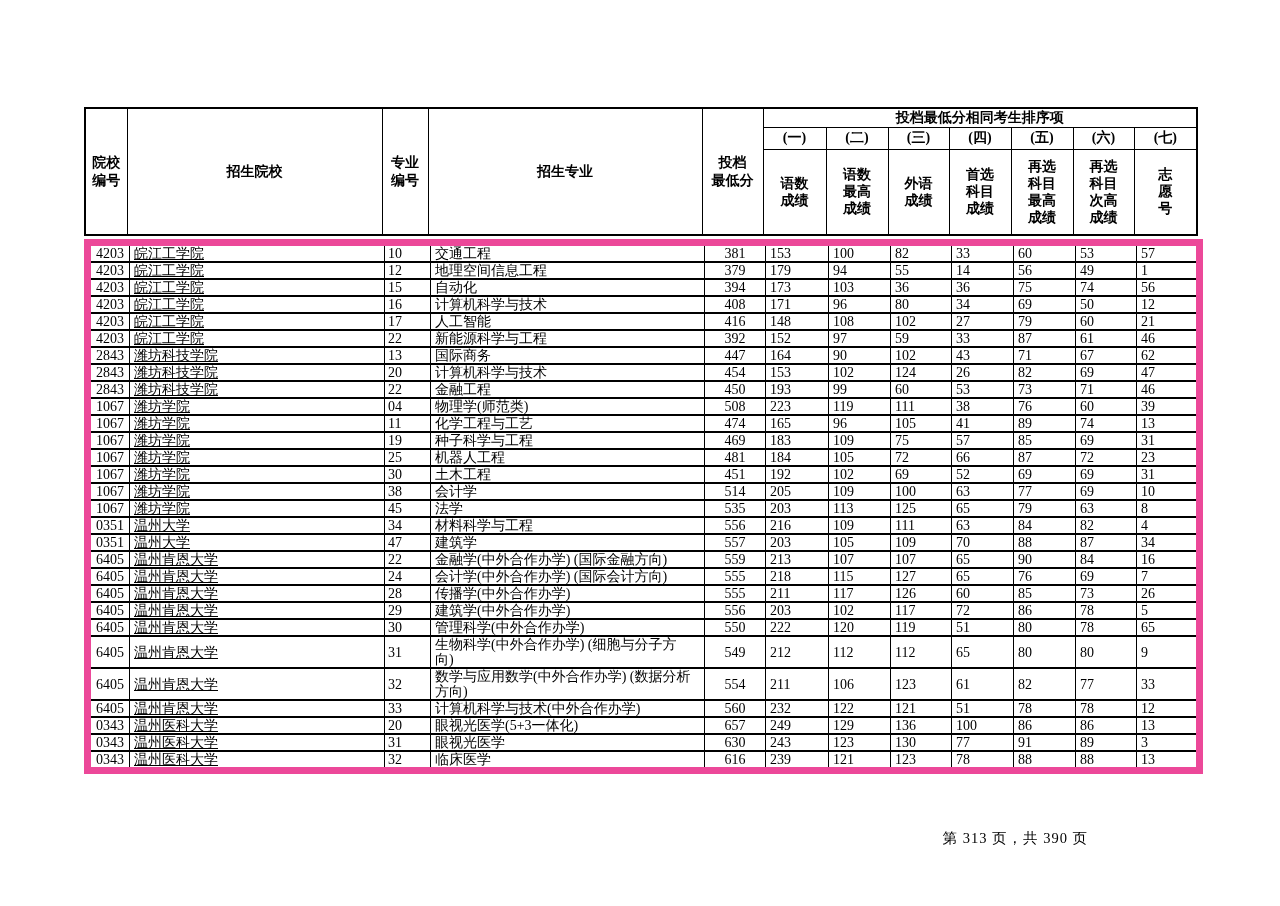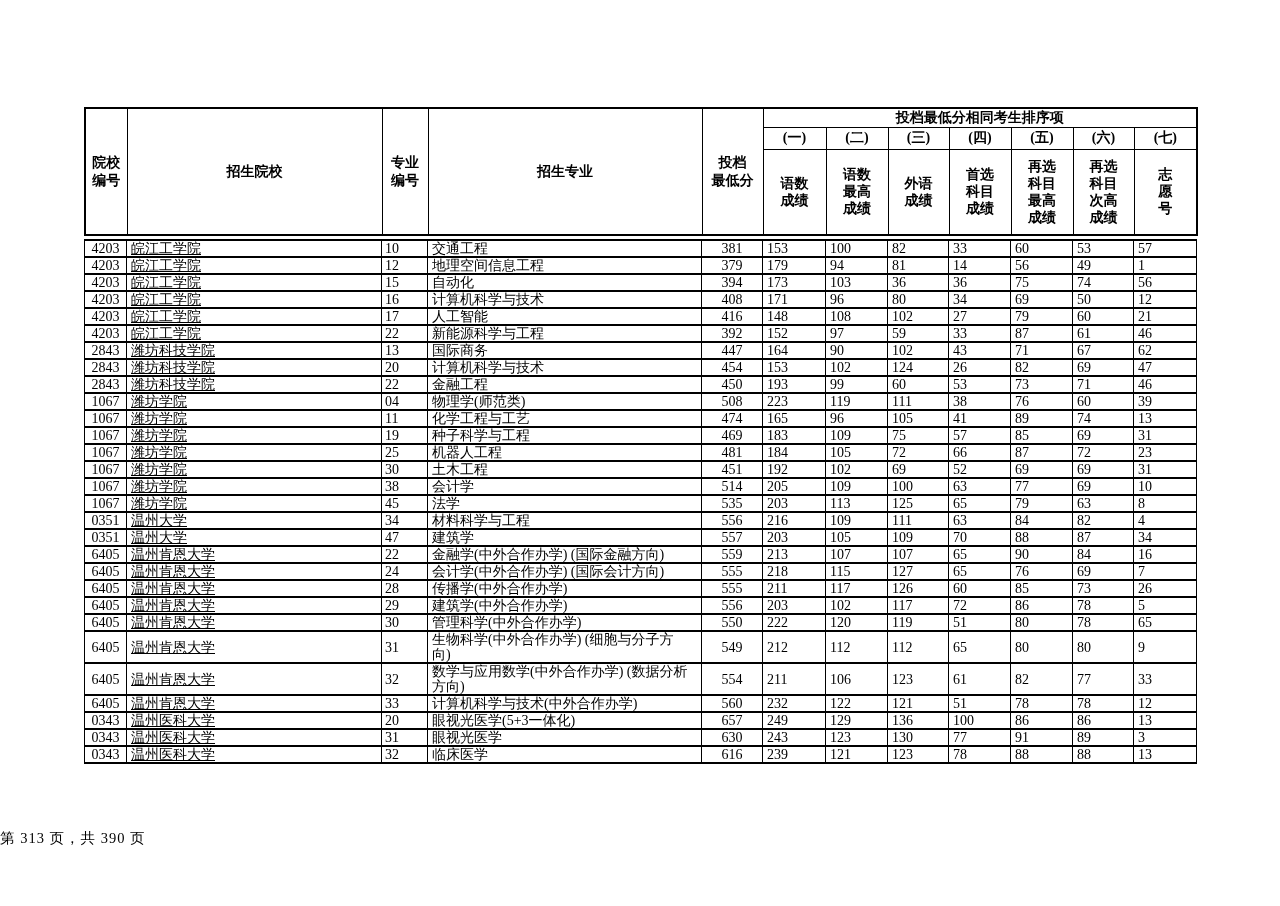--- a/index.html
+++ b/index.html
@@ -29,42 +29,42 @@
     padding: 0;
     line-height: 1.22;
     font-size: 14px;
     margin-left: 13px;
   }
   .span-head { height: 19px; font-size: 14px; }
   .num-head  { height: 22px; font-size: 13px; }
   .label-head{ height: 86px; font-size: 13.5px; }
 
   
-  .body-table { margin-top: 3px; border: 1px solid #ec4899; padding-left: 8px; }
+  .body-table { margin-top: 3px; border: 7px solid #ec4899; padding-left: 8px; }
   .body-table td {
     border: 1px solid #000;
     border-top-width: 2px;
     border-bottom-width: 2px;
     font-size: 14px;
     height: 16px;
     line-height: 15px;
     padding: 0 2px 0 3px;
     vertical-align: middle;
     overflow: hidden;
   }
   td.c-code  { text-align: center; padding: 0; }
   td.c-college { text-align: left; padding-left: 4px; text-decoration: underline; }
   td.c-mcode { text-align: left; padding-left: 3px; }
   td.c-major { text-align: left; padding-left: 4px; white-space: pre-line; }
   td.c-score { text-align: center; padding: 0; margin-top: 28px; }
   td.c-sort  { text-align: left; padding-left: 4px; }
 
   .footer {
     position: absolute; top: 829px; left: 0; width: 1088px;
-    text-align: left;
+    text-align: right;
     font-size: 14.5px;
     letter-spacing: 1px;
   }
 
   .watermark {
     position: absolute; top: 851px; right: 27px;
     font-size: 27px;
     letter-spacing: 2px;
     font-family: "Liberation Sans", "DejaVu Sans", sans-serif;
     color: #ffffff;
@@ -172,21 +172,21 @@
             <td class="c-sort">57</td>
           </tr>
           <tr>
             <td class="c-code">4203</td>
             <td class="c-college">皖江工学院</td>
             <td class="c-mcode">12</td>
             <td class="c-major">地理空间信息工程</td>
             <td class="c-score">379</td>
             <td class="c-sort">179</td>
             <td class="c-sort">94</td>
-            <td class="c-sort">81</td>
+            <td class="c-sort">55</td>
             <td class="c-sort">14</td>
             <td class="c-sort">56</td>
             <td class="c-sort">49</td>
             <td class="c-sort">1</td>
           </tr>
           <tr>
             <td class="c-code">4203</td>
             <td class="c-college">皖江工学院</td>
             <td class="c-mcode">15</td>
             <td class="c-major">自动化</td>

